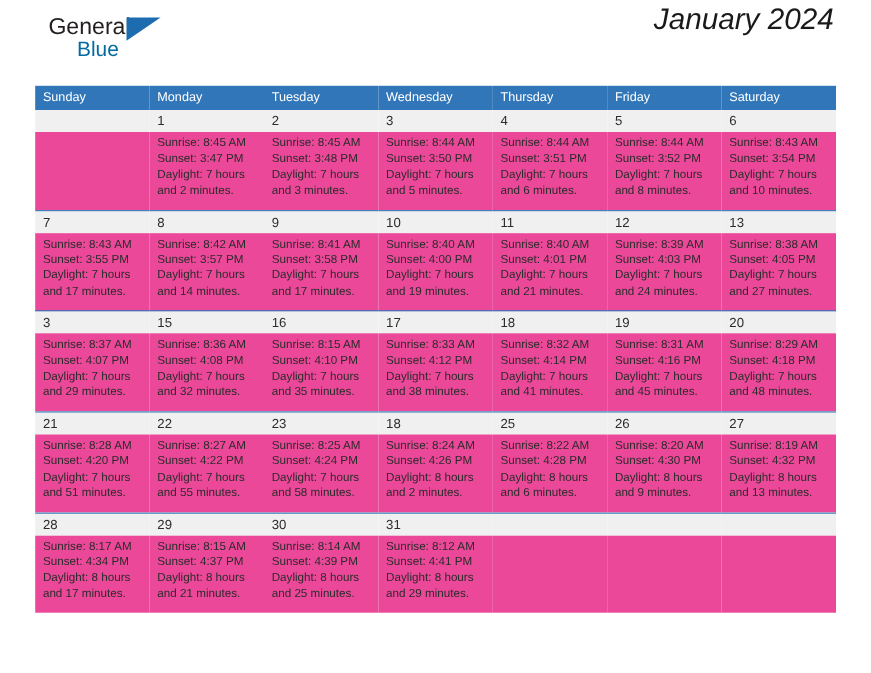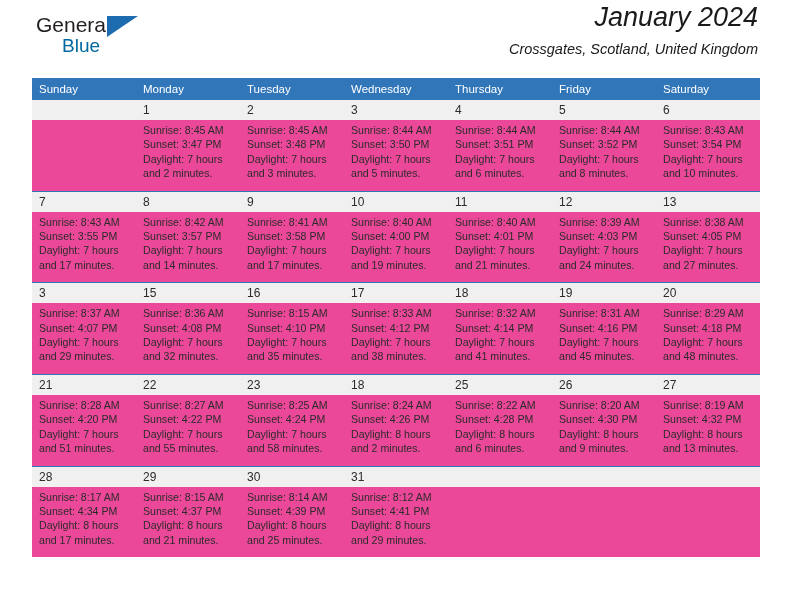--- a/index.html
+++ b/index.html
@@ -22,21 +22,21 @@
     padding: 0 32px;
   }
 
   
   .header {
     position: relative;
     height: 78px;
   }
   .logo {
     position: absolute;
-    left: 4px;
+    left: 12px;
     top: 12px;
     width: 140px;
     height: 52px;
   }
   .logo-general {
     position: absolute;
     left: 0;
     top: 0;
     font-size: 21px;
     letter-spacing: 0px;
@@ -139,21 +139,20 @@
 
   <div class="header">
     <div class="logo">
       <span class="logo-general">General</span>
       <span class="logo-tri"></span>
       <span class="logo-blue">Blue</span>
     </div>
 
     <div class="title-block">
       <div class="month-title">January 2024</div>
-      <div class="location">Crossgates, Scotland, United Kingdom</div>
     </div>
   </div>
 
   <table class="calendar">
     <colgroup>
       <col>
         <col>
         <col>
         <col>
         <col>

